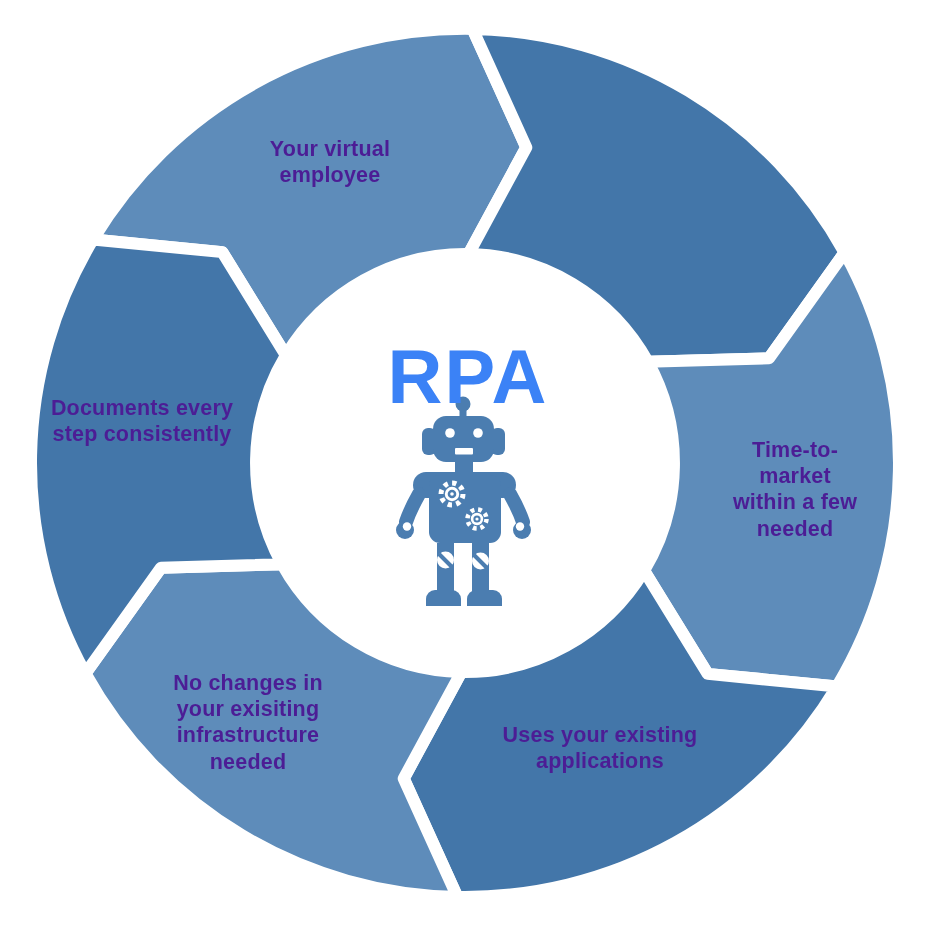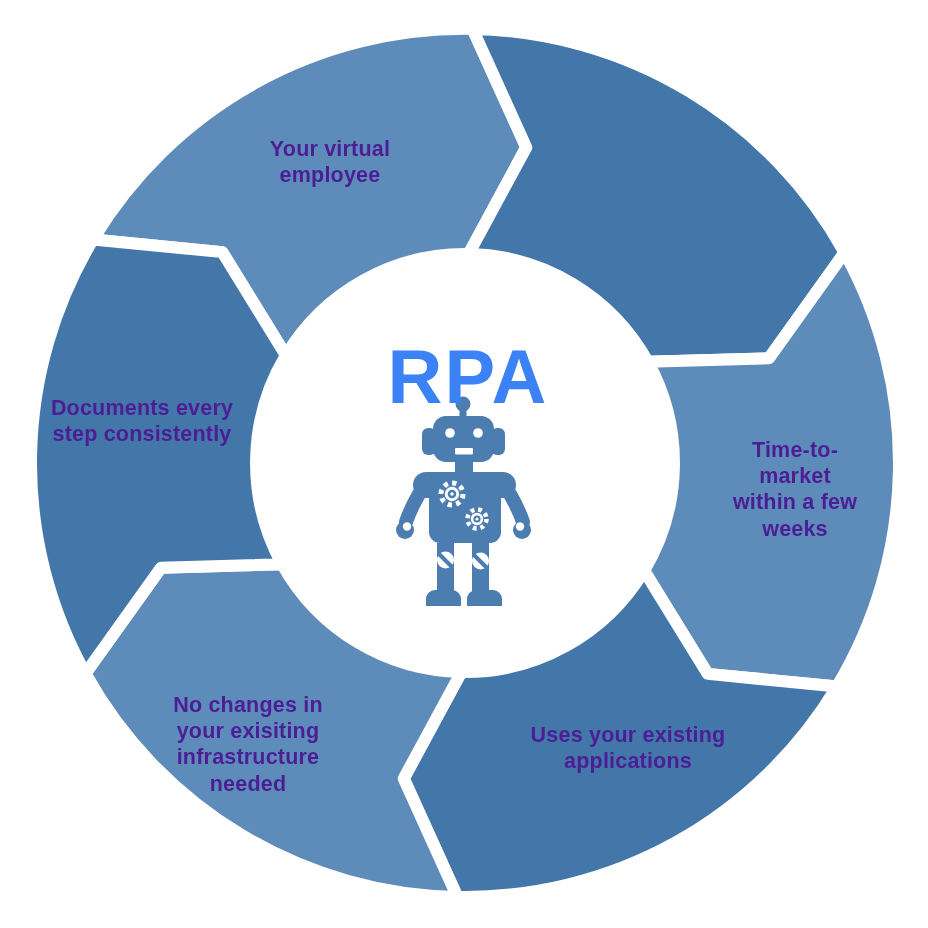--- a/index.html
+++ b/index.html
@@ -102,22 +102,22 @@
       <path d="M 426 606 v -7 a 9 9 0 0 1 9 -9 h 17 a 9 9 0 0 1 9 9 v 7 z"></path>
       <path d="M 467 606 v -7 a 9 9 0 0 1 9 -9 h 17 a 9 9 0 0 1 9 9 v 7 z"></path>
     </g>
   </svg>
 
   <div class="center-title">RPA</div>
 
   <div class="seg-label" style="left:330px; top:162px;">Your virtual
 employee</div>
   <div class="seg-label" style="left:795px; top:489px;">Time-to-market
-within a few weeks</div>
-  <div class="seg-label" style="left:628px; top:748px;">Uses your existing
+within a few needed</div>
+  <div class="seg-label" style="left:600px; top:748px;">Uses your existing
 applications</div>
-  <div class="seg-label" style="left:248px; top:744px;">No changes in
+  <div class="seg-label" style="left:248px; top:722px;">No changes in
 your exisiting
 infrastructure
 needed</div>
   <div class="seg-label" style="left:142px; top:413px;margin-top:8px;">Documents every
 step consistently</div>
 </div>
 
 </body></html>

